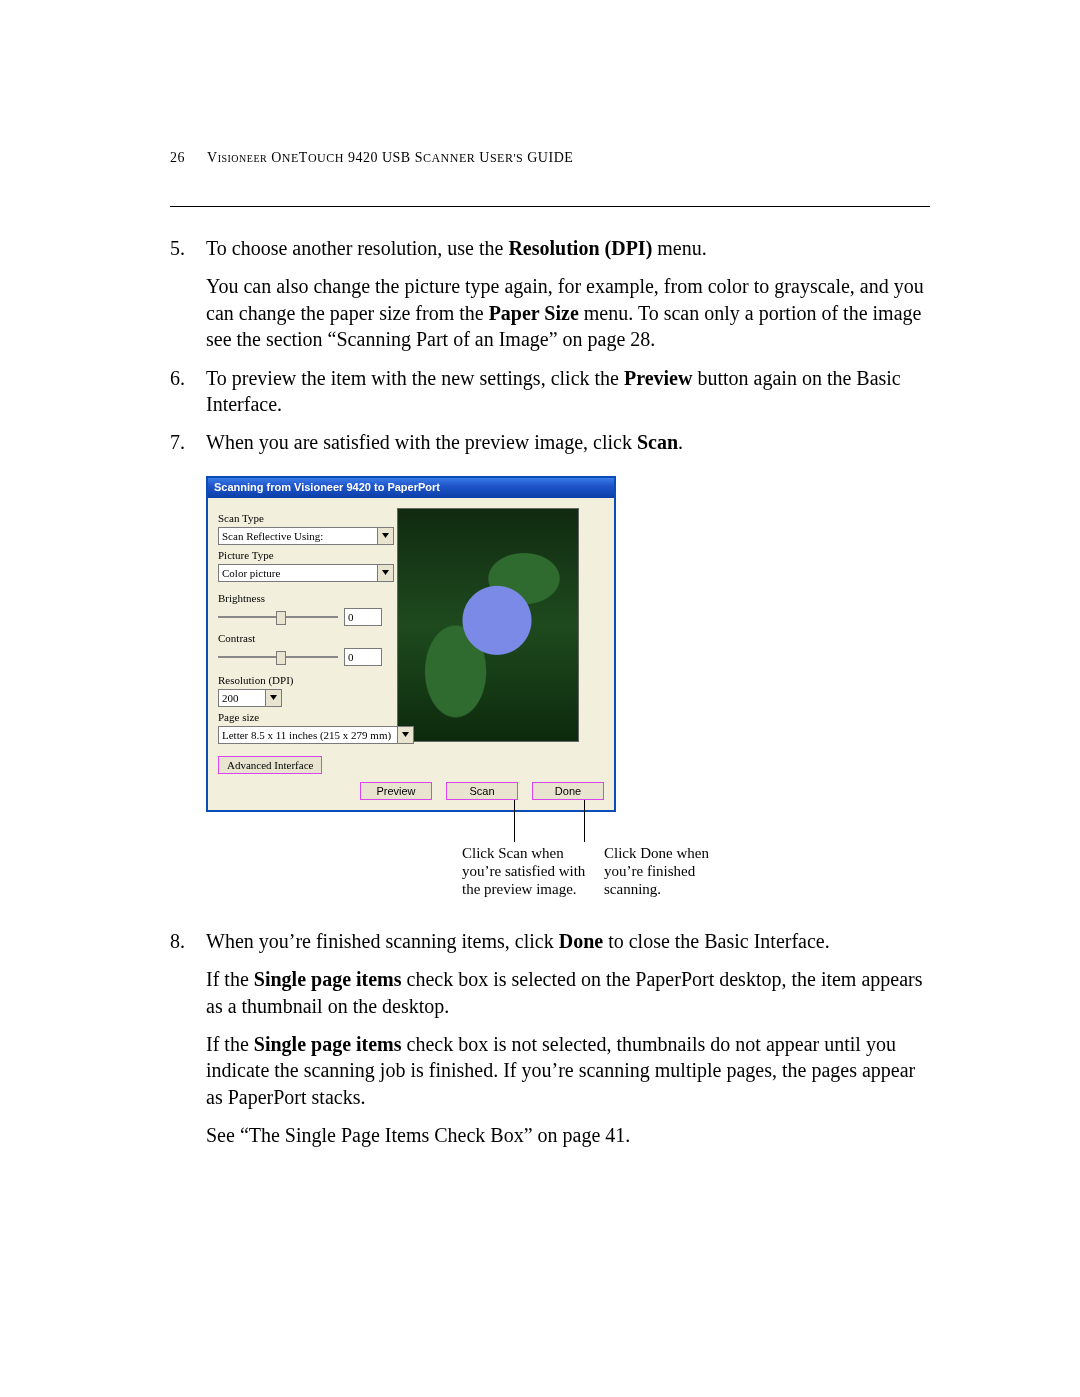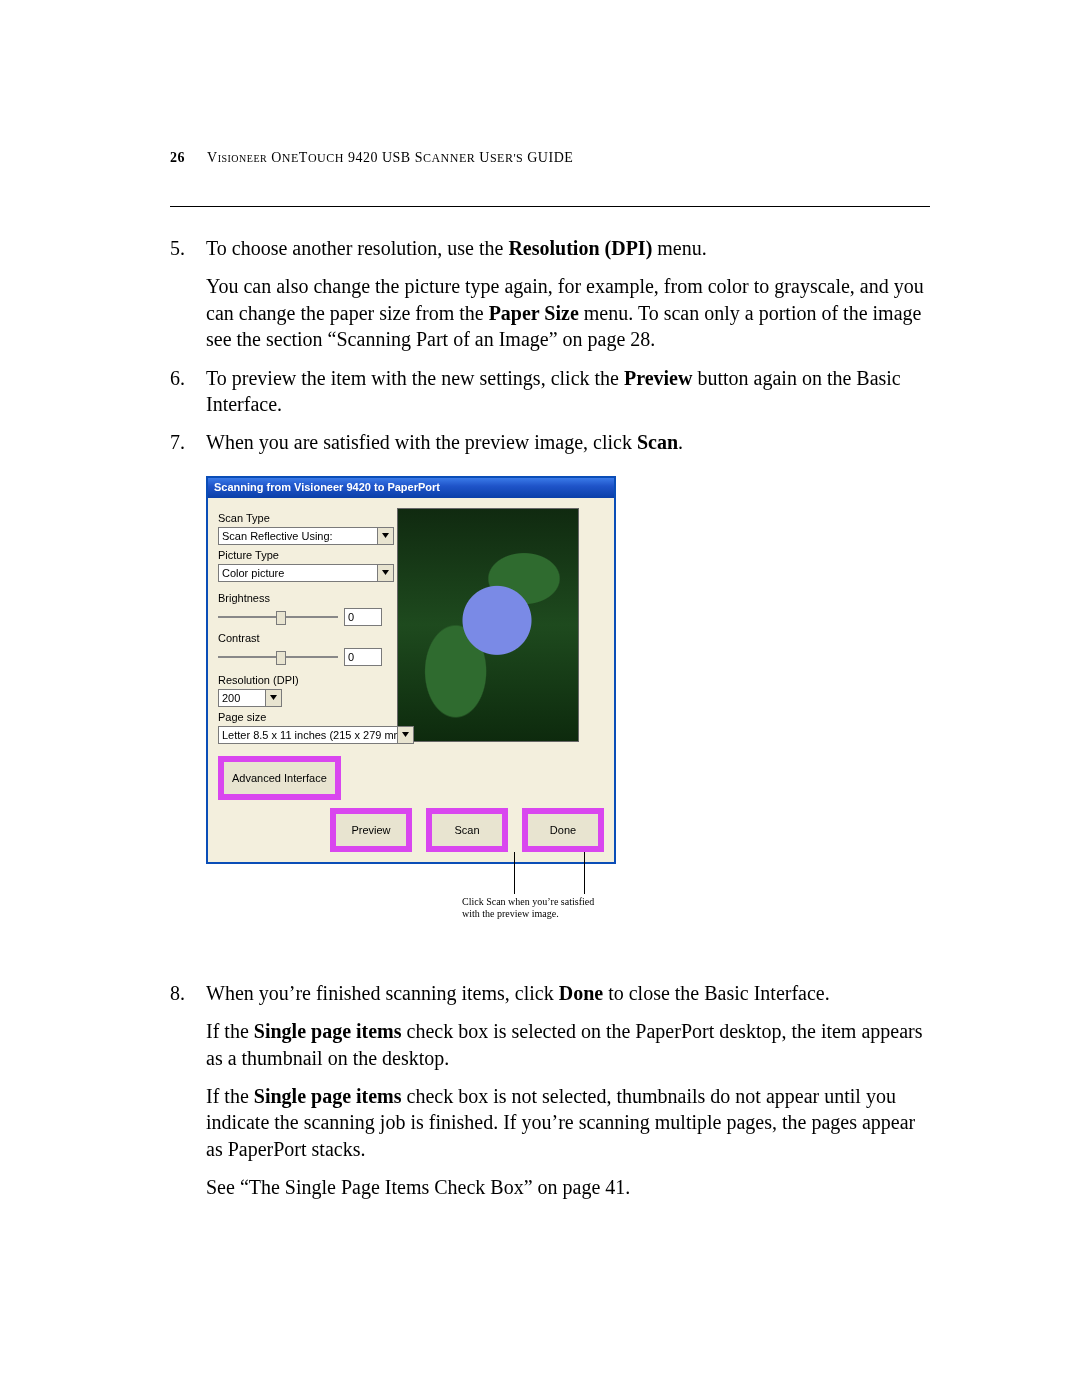--- a/index.html
+++ b/index.html
@@ -16,21 +16,21 @@
     left: 170px;
     top: 150px;
     width: 760px;
   }
   .runhead {
     font-size: 14px;
     letter-spacing: .5px;
     margin-bottom: 40px;
   }
   .runhead .pn {
-    font-weight: 700;
+    font-weight: 400;
     margin-right: 18px;
     margin-top: 18px;
   }
   .sc { font-variant: small-caps; }
   .rule {
     border: none;
     border-top: 1px solid #000;
     margin: 4px 0 28px 0;
   }
   ol.steps {
@@ -68,20 +68,21 @@
     background: linear-gradient(#3a7ae8, #1f54c9 40%, #0a3fa8);
     color: #fff;
     font-weight: 700;
     padding: 3px 6px 5px 6px;
     font-size: 11px;
   }
   .win-body {
     display: flex;
     padding: 10px 10px 8px 10px;
     gap: 4px;
+    font-family: Liberation Serif, serif;
   }
   .leftcol { width: 175px; }
   .lbl { margin: 4px 0 3px 0; }
   .combo, .numbox {
     background: #fff;
     border: 1px solid #7a7a7a;
     height: 16px;
     position: relative;
     display: flex;
     align-items: center;
@@ -107,22 +108,22 @@
     width: 120px; height: 2px; background: #888; position: relative;
   }
   .thumb {
     position: absolute; left: 48%; top: -5px;
     width: 8px; height: 12px; background: #e8e4d0;
     border: 1px solid #7a7a7a;
   }
   .numbox { width: 30px; justify-content: flex-start; }
   .btn {
     background: #e8e4d0;
-    border: 6px solid #d946ef;
-    padding: 10px 8px;
+    border: 1px solid #d946ef;
+    padding: 2px 8px;
     font-size: 11px;
   }
   .preview-img {
     width: 180px; height: 232px;
     border: 1px solid #666;
     background:
       radial-gradient(circle at 55% 48%, #7a8ae6 0 34px, transparent 35px),
       radial-gradient(circle at 52% 44%, #c8cef5 0 4px, transparent 5px),
       radial-gradient(ellipse 60px 90px at 32% 70%, #2f6b2f 0 50%, transparent 52%),
       radial-gradient(ellipse 70px 50px at 70% 30%, #2f6b2f 0 50%, transparent 52%),
@@ -133,21 +134,21 @@
     padding: 0 10px 10px 10px;
   }
   .btnrow .btn { width: 54px; text-align: center; }
   .leftcol .btn { margin-top: 12px; }
 
   
   .callouts {
     position: relative;
     height: 110px;
     margin-left: 36px;
-    font-size: 10px;
+    font-size: 15px;
     line-height: 1.2;
   }
   .vline {
     position: absolute; width: 1px; background: #000;
   }
   .ctext { position: absolute; width: 160px; }
 
   
   .afterblock { margin-top: 8px; }
 </style>
@@ -269,20 +270,21 @@
         <div class="btn">Scan</div>
         <div class="btn">Done</div>
       </div>
     </div>
   </div>
 
   <div class="callouts">
     <div class="vline" style="left:308px; top:-18px; height:42px;"></div>
     <div class="vline" style="left:378px; top:-18px; height:42px;"></div>
     <div class="ctext" style="left:256px; top:26px; width:140px;">Click Scan when you’re satisfied with the preview image.</div>
+    <div class="ctext" style="left:398px; top:26px; width:140px;">Click Done when you’re finished scanning.</div>
   </div>
 
   <ol class="steps afterblock">
     <li>
       <span class="num">8.</span>
       <p>
         <span>When you’re finished scanning items, click </span><b>Done</b><span> to close the Basic Interface.</span>
       </p>
       <p>
         <span>If the </span><b>Single page items</b><span> check box is selected on the PaperPort desktop, the item appears as a thumbnail on the desktop.</span>

